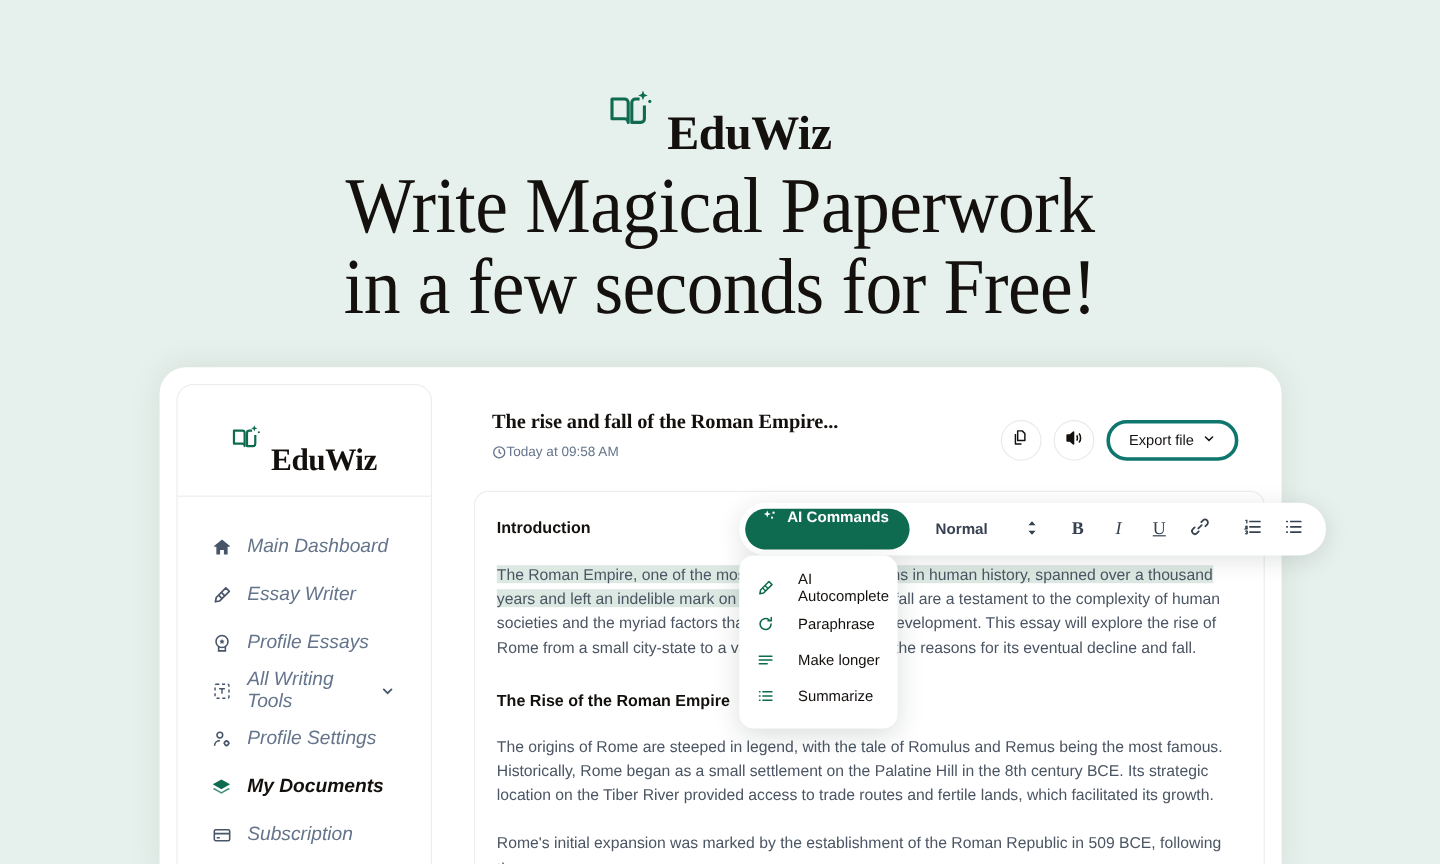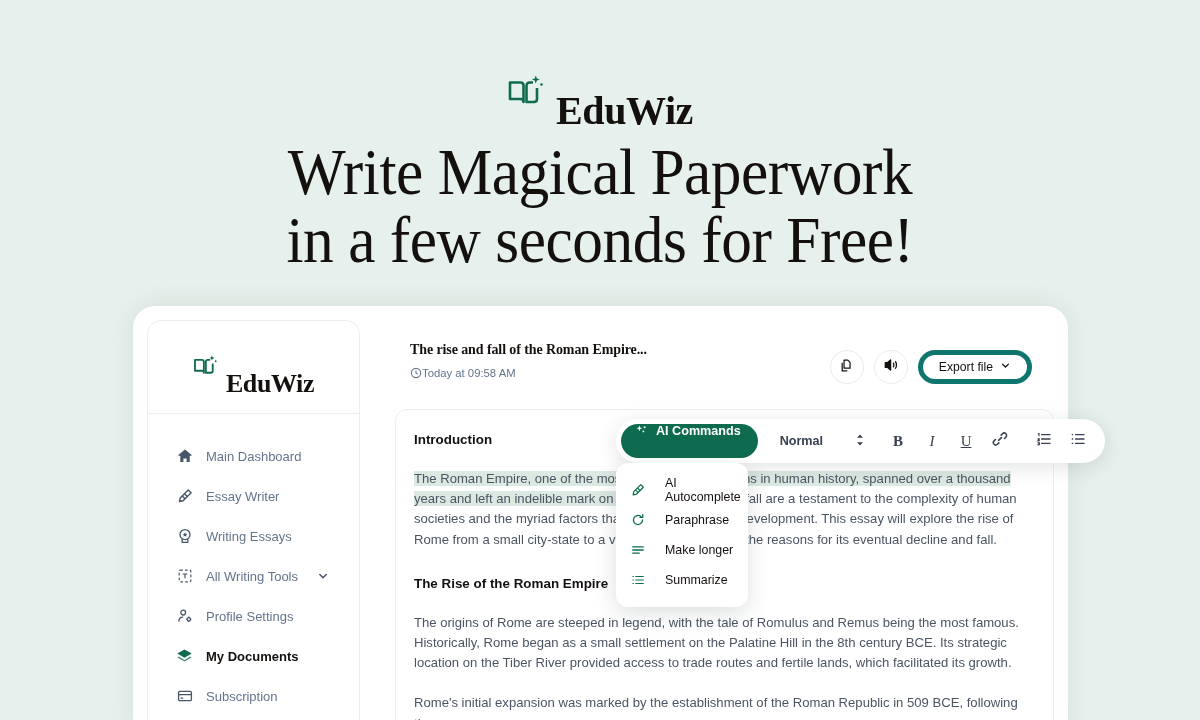--- a/index.html
+++ b/index.html
@@ -79,22 +79,23 @@
   }
   .sidebar-logo .brand-name { font-size: 26px; }
   .nav { padding: 22px 0 0 0; }
   .nav-item {
     display: flex;
     align-items: center;
     gap: 13px;
     height: 40px;
     padding: 0 0 0 28px;
     color: #64748b;
-    font-size: 13px;
-    cursor: pointer;
+    font-size: 16px;
+    cursor: pointer;
+    font-style: italic;
   }
   .nav-item .nav-icon {
     width: 17px; height: 17px;
     display: flex; align-items: center; justify-content: center;
     flex: none;
   }
   .nav-item.active { color: #14100e; font-weight: bold; }
   .nav-chev { margin-left: auto; margin-right: 30px; display:flex; }
 
   
@@ -106,21 +107,21 @@
     bottom: 0;
   }
   .doc-head {
     display: flex;
     align-items: flex-start;
     padding: 22px 22px 0 32px;
   }
   .doc-title {
     font-family: "Liberation Serif", serif;
     font-weight: bold;
-    font-size: 14px;
+    font-size: 17px;
     color: #14100e;
     letter-spacing: -0.1px;
   }
   .doc-meta {
     display: flex;
     align-items: flex-start;
     gap: 0;
     margin-top: 9px;
     font-size: 11.3px;
     color: #64748b;
@@ -135,21 +136,21 @@
   .icon-btn {
     width: 34px; height: 34px;
     border: 1px solid #e9ebeb;
     border-radius: 50%;
     background: #fff;
     display: flex; align-items: center; justify-content: center;
     cursor: pointer;
   }
   .export-btn {
     height: 34px;
-    border: 5px solid #0f766e;
+    border: 3px solid #0f766e;
     border-radius: 18px;
     background: #fff;
     display: flex; align-items: center; gap: 7px;
     padding: 0 16px;
     font-size: 12.2px;
     color: #14100e;
     cursor: pointer;
   }
 
   
@@ -304,21 +305,21 @@
       </div>
 
       <div class="nav-item">
         <span class="nav-icon">
           <svg width="16" height="16" viewBox="0 0 16 16" fill="none" stroke="#475569" stroke-width="1.3">
             <circle cx="8" cy="6.6" r="5"></circle>
               <path d="M8 4.4l.7 1.4 1.5.2-1.1 1.1.3 1.5L8 7.9l-1.4.7.3-1.5L5.8 6l1.5-.2z" fill="#475569" stroke="none"></path>
             <path d="M5.2 11v3.4h5.6V11"></path>
           </svg>
         </span>
-        <span>Writing Essays</span>
+        <span>Profile Essays</span>
       </div>
 
       <div class="nav-item">
         <span class="nav-icon">
           <svg width="16" height="16" viewBox="0 0 16 16" fill="none" stroke="#475569" stroke-width="1.2">
             <rect x="2.2" y="2.2" width="11.6" height="11.6" rx="1" stroke-dasharray="2.6 2.2"></rect>
             <path d="M5.6 6h4.8M8 6v4.2" stroke-dasharray="0"></path>
           </svg>
         </span>
         <span>All Writing Tools</span>

